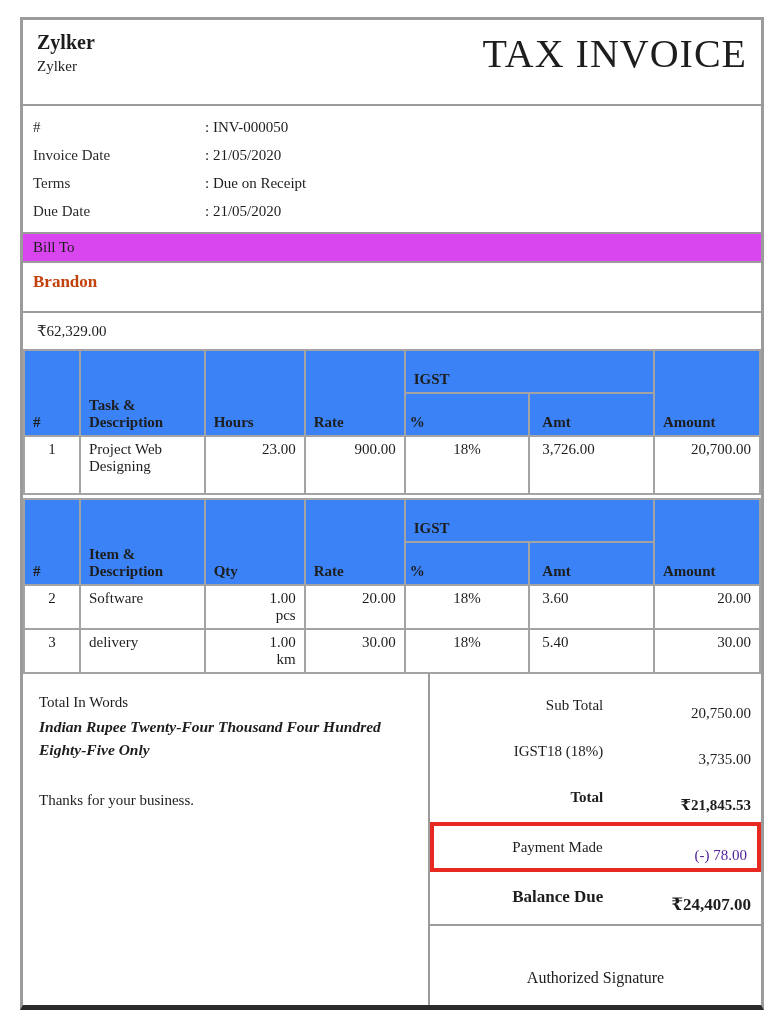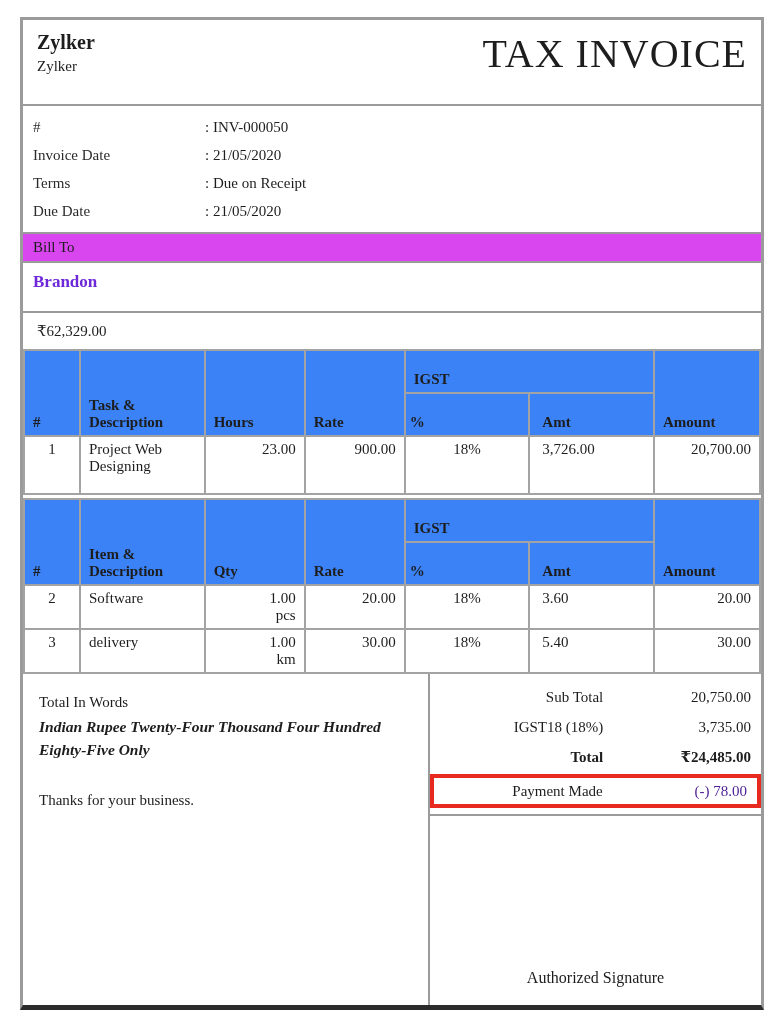--- a/index.html
+++ b/index.html
@@ -32,21 +32,21 @@
   .meta-row{display:flex;line-height:28px;font-size:15px;}
   .meta-label{width:172px;color:#2b2b2b;}
   .meta-value{font-weight:normal;}
   .details-right{flex:1;border-left:2px solid #9b9b9b;padding:7px 10px;font-size:15px;line-height:28px;}
   
   .billto-bar{
     background:#d946ef;border-bottom:2px solid #9b9b9b;
     padding:3px 10px;font-size:15px;line-height:21px;
   }
   .customer-row{padding:9px 10px 19px 10px;border-bottom:2px solid #9b9b9b;}
-  .customer-link{font-size:17px;font-weight:bold;color:#6d28d9;text-decoration:none;cursor:pointer;}
+  .customer-link{font-size:17px;font-weight:bold;color:#c2410c;text-decoration:none;cursor:pointer;}
   .balance-row{padding:8px 14px;font-size:15px;line-height:20px;}
   
   table.items{
     width:100%;border-collapse:collapse;table-layout:fixed;
     font-size:15px;
   }
   table.items.second{margin-top:3px;}
   table.items th,table.items td{
     border:2px solid #a3a3a3;
     padding:4px 8px;
@@ -73,21 +73,21 @@
   
   .bottom-sec{flex:1;display:flex;min-height:318px;}
   .words-area{width:405px;box-sizing:border-box;padding:17px 16px;font-size:15px;line-height:22px;}
   .words-label{margin-bottom:2px;}
   .words-text{font-weight:bold;font-style:italic;font-size:15.5px;line-height:23px;}
   .notes-text{margin-top:28px;}
   .totals-area{flex:1;border-left:2px solid #9b9b9b;display:flex;flex-direction:column;}
   .totals-rows{padding:8px 0 4px 0;}
   .t-row{display:flex;align-items:center;padding:5px 10px;font-size:15px;line-height:20px;}
   .t-label{width:57%;text-align:right;padding-right:14px;box-sizing:border-box;}
-  .t-value{flex:1;text-align:right;}
+  .t-value{flex:1;text-align:right;margin-top:16px;}
   .t-row.strong .t-label,.t-row.strong .t-value{font-weight:bold;}
   .t-row.payment{
     border:4px solid #e8291f;
     padding:3px 10px;margin:2px 0;
   }
   .t-row.payment .t-value{color:#4c1d95;}
   .t-row.balance{font-size:17px;}
   .t-row.balance .t-label,.t-row.balance .t-value{font-weight:bold;}
   .sign-box{
     flex:1;border-top:2px solid #9b9b9b;
@@ -220,26 +220,30 @@
         <div class="t-row">
           <span class="t-label">Sub Total</span>
           <span class="t-value">20,750.00</span>
         </div>
         <div class="t-row">
           <span class="t-label">IGST18 (18%)</span>
           <span class="t-value">3,735.00</span>
         </div>
         <div class="t-row strong">
           <span class="t-label">Total</span>
-          <span class="t-value">₹24,485.00</span>
+          <span class="t-value">₹21,845.53</span>
         </div>
         <div class="t-row payment">
           <span class="t-label">Payment Made</span>
           <span class="t-value">(-) 78.00</span>
         </div>
+        <div class="t-row balance">
+          <span class="t-label">Balance Due</span>
+          <span class="t-value">₹24,407.00</span>
+        </div>
       </div>
       <div class="sign-box">
         <span>Authorized Signature</span>
       </div>
     </div>
   </div>
 
 </div>
 
 </body></html>

